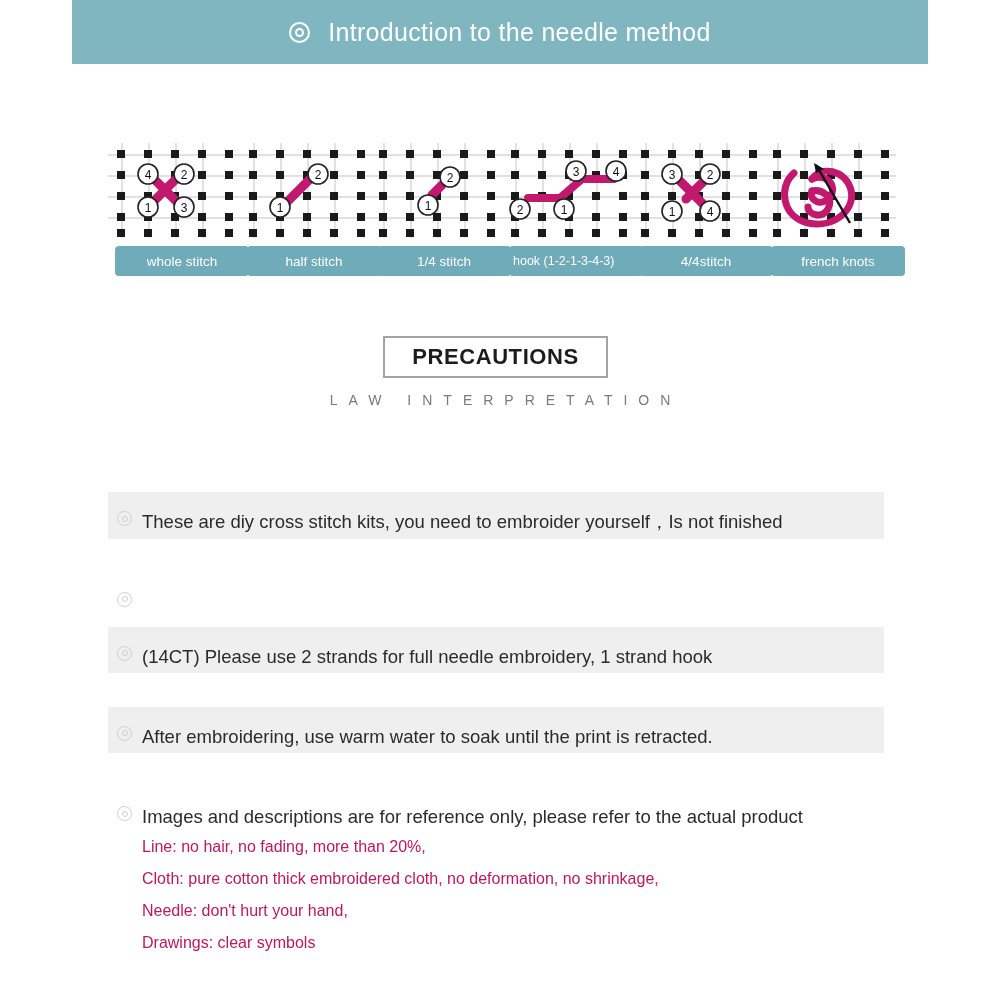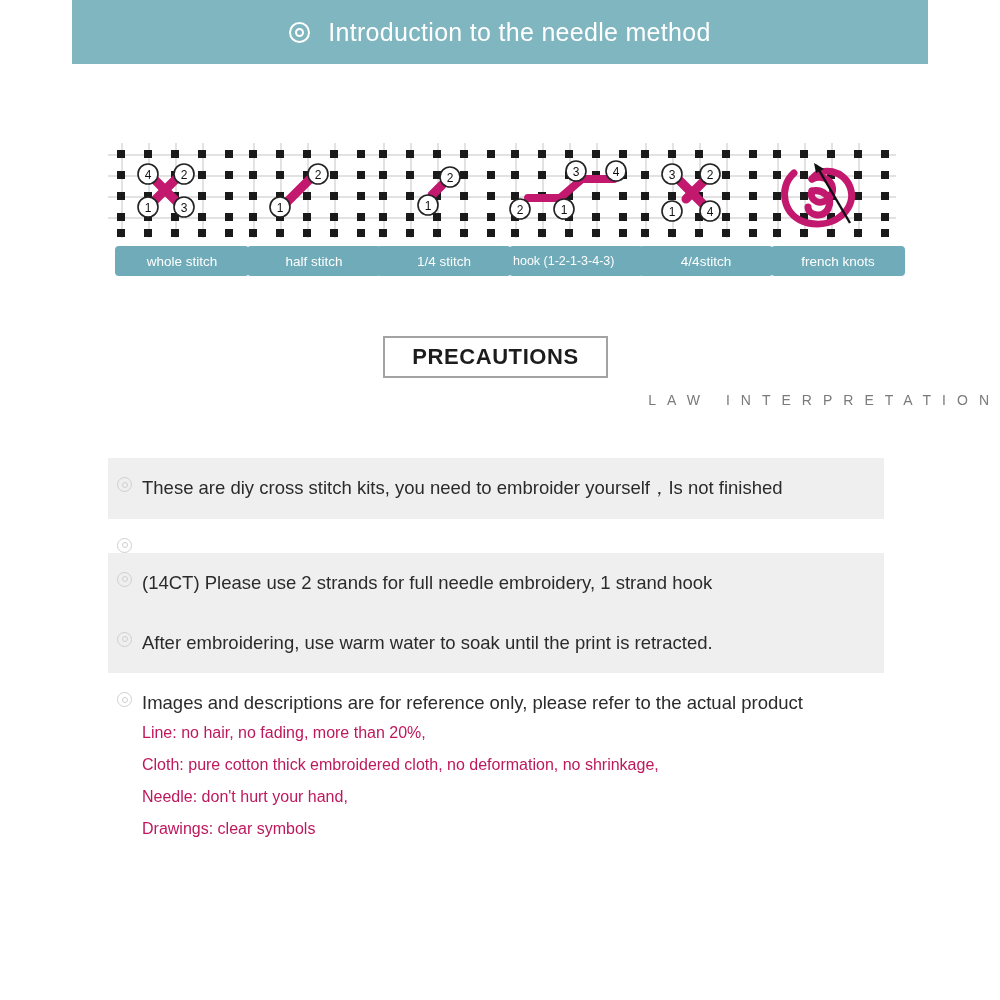--- a/index.html
+++ b/index.html
@@ -58,32 +58,33 @@
   
   .precautions-box{
     position:absolute;left:383px;top:336px;width:225px;height:42px;
     border:2px solid #a3a3a3;background:#ffffff;
     display:flex;align-items:center;justify-content:center;box-sizing:border-box;
   }
   .precautions-text{
     font-size:22px;font-weight:bold;color:#1c1c1c;letter-spacing:.6px;
   }
   .law-text{
-    position:absolute;left:0;top:392px;width:1000px;text-align:right;
+    position:absolute;left:0;top:392px;width:1000px;text-align:center;
     font-size:14px;color:#7a7a7a;letter-spacing:11px;
     padding-left:11px;box-sizing:border-box;
   }
 
   
   .notes{
     position:absolute;left:108px;top:458px;width:776px;
   }
   .note{
     position:relative;box-sizing:border-box;
-    padding:17px 0 17px 34px;
+    padding:17px 0 3px 34px;
+    margin-top:34px;
   }
   .note.shaded{background:#efefef;}
   .bullet{
     position:absolute;left:9px;top:19px;
     width:15px;height:15px;border-radius:50%;
     border:1.5px solid #cfcfcf;box-sizing:border-box;
     display:flex;align-items:center;justify-content:center;
   }
   .bullet::after{
     content:"";width:6px;height:6px;border-radius:50%;

